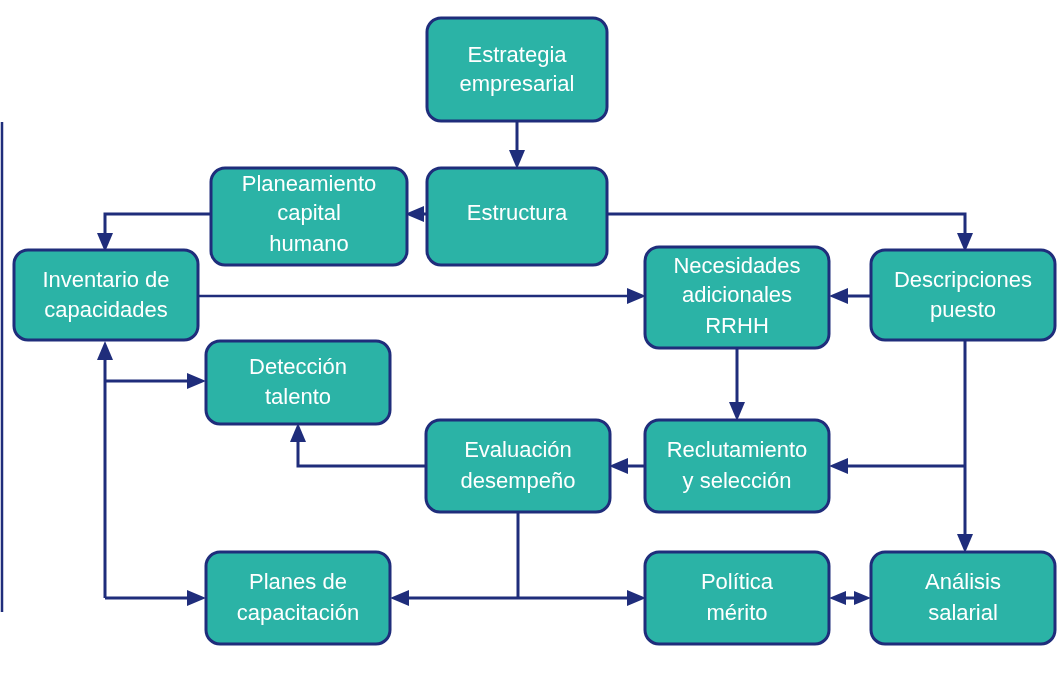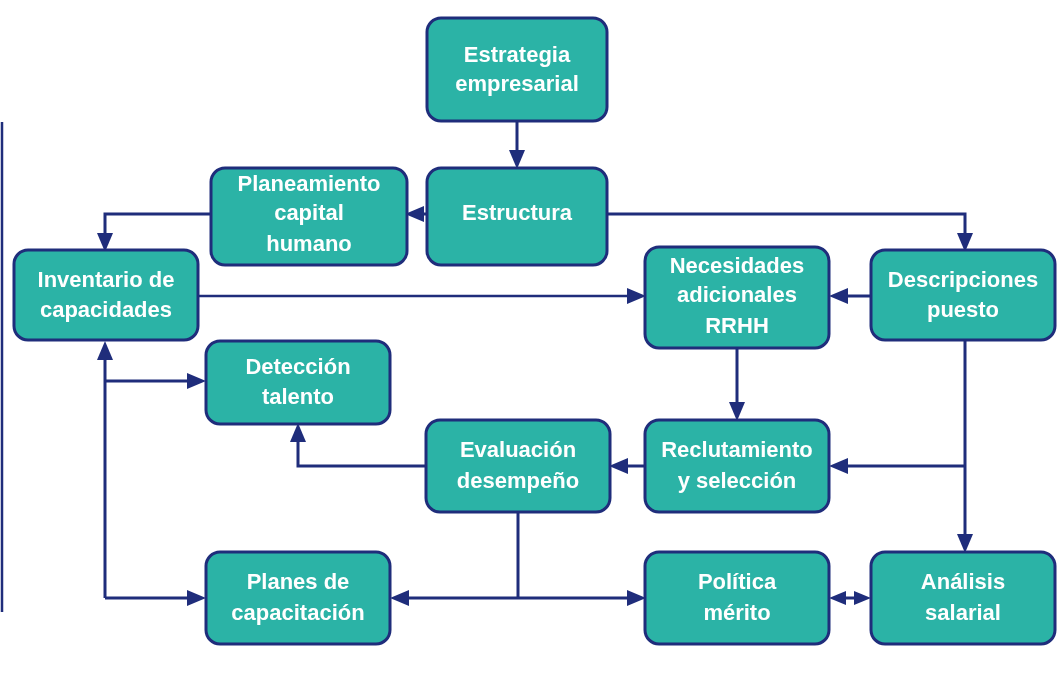--- a/index.html
+++ b/index.html
@@ -10,21 +10,20 @@
   body {
     width: 1064px;
     height: 692px;
     font-family: "Liberation Sans", sans-serif;
     overflow: hidden;
   }
   #diagram-root {
     position: relative;
     width: 1064px;
     height: 596px;
-    font-weight: bold;
   }
   svg.flow {
     display: block;
     width: 1064px;
     height: 692px;
   }
   .node-rect {
     fill: #2BB3A6;
     stroke: #1F2D7B;
     stroke-width: 3;

